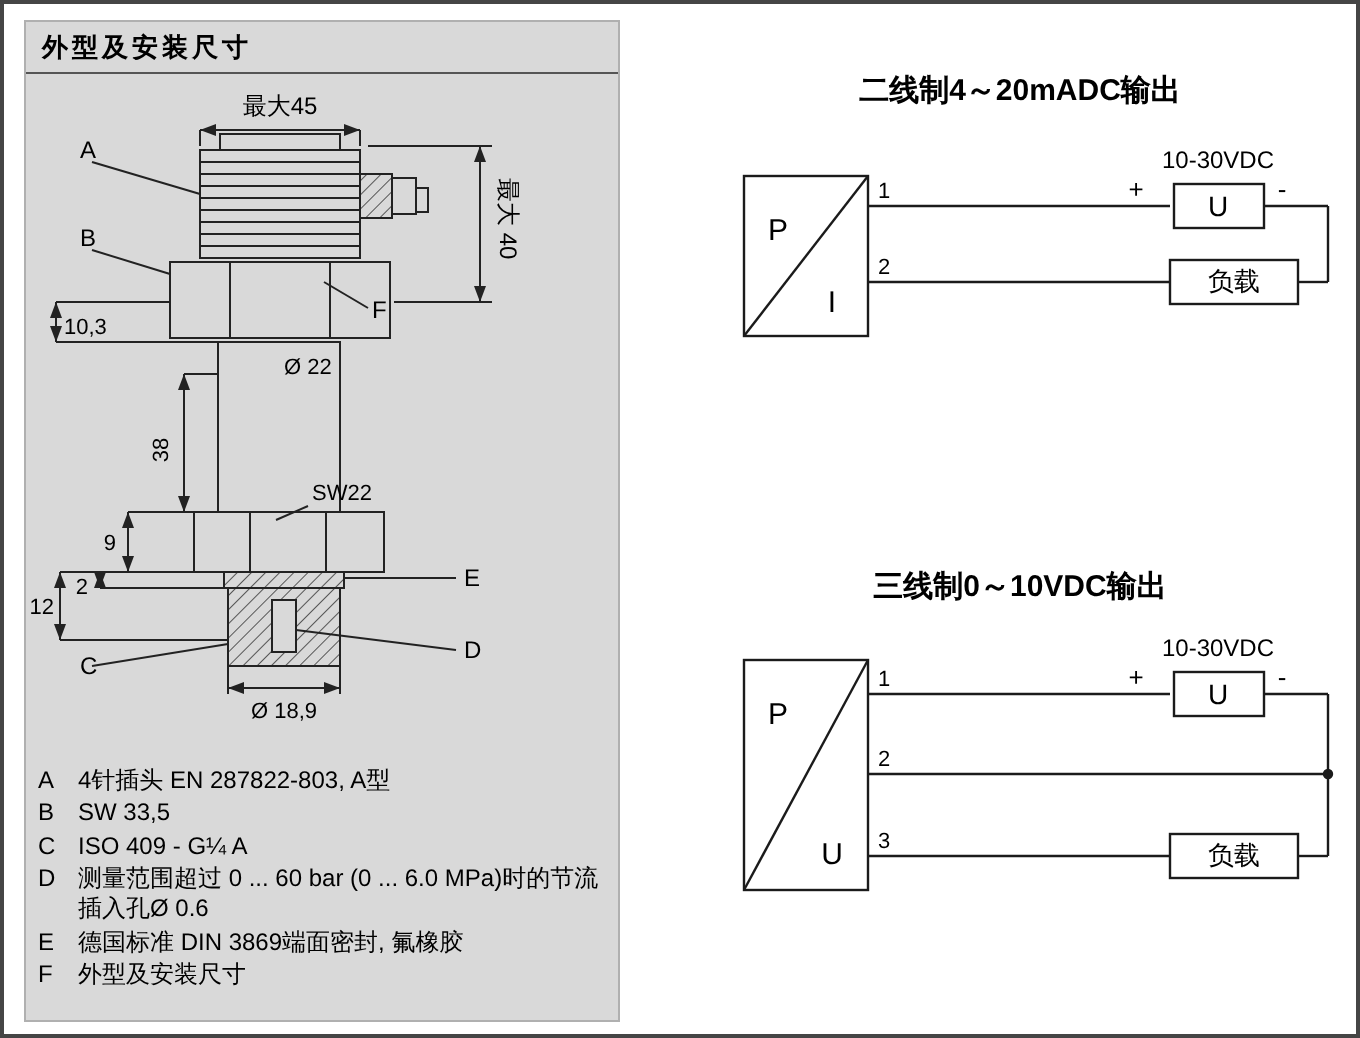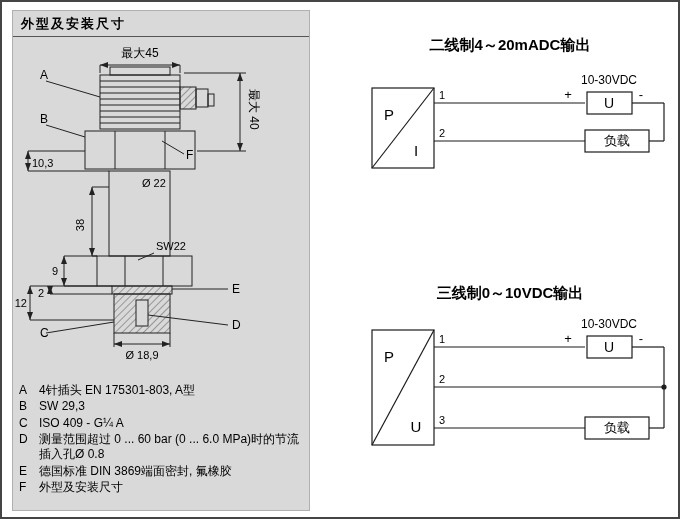--- a/index.html
+++ b/index.html
@@ -133,33 +133,33 @@
       <text x="26" y="86" font-size="12">B</text>
       <text x="26" y="300" font-size="12">C</text>
       <text x="218" y="292" font-size="12">D</text>
       <text x="218" y="256" font-size="12">E</text>
       <text x="172" y="122" font-size="12">F</text>
     </svg>
 
     <div class="legend">
       <div class="legend-row">
         <span class="legend-key">A</span>
-        <span class="legend-text">4针插头 EN 175301-803,  A型</span>
+        <span class="legend-text">4针插头 EN 287822-803,  A型</span>
       </div>
       <div class="legend-row">
         <span class="legend-key">B</span>
-        <span class="legend-text">SW 29,3</span>
+        <span class="legend-text">SW 33,5</span>
       </div>
       <div class="legend-row">
         <span class="legend-key">C</span>
         <span class="legend-text">ISO 409 - G¼ A</span>
       </div>
       <div class="legend-row">
         <span class="legend-key">D</span>
-        <span class="legend-text">测量范围超过 0 ... 60 bar (0 ... 6.0 MPa)时的节流插入孔Ø 0.8</span>
+        <span class="legend-text">测量范围超过 0 ... 60 bar (0 ... 6.0 MPa)时的节流插入孔Ø 0.6</span>
       </div>
       <div class="legend-row">
         <span class="legend-key">E</span>
         <span class="legend-text">德国标准 DIN 3869端面密封, 氟橡胶</span>
       </div>
       <div class="legend-row">
         <span class="legend-key">F</span>
         <span class="legend-text">外型及安装尺寸</span>
       </div>
     </div>

